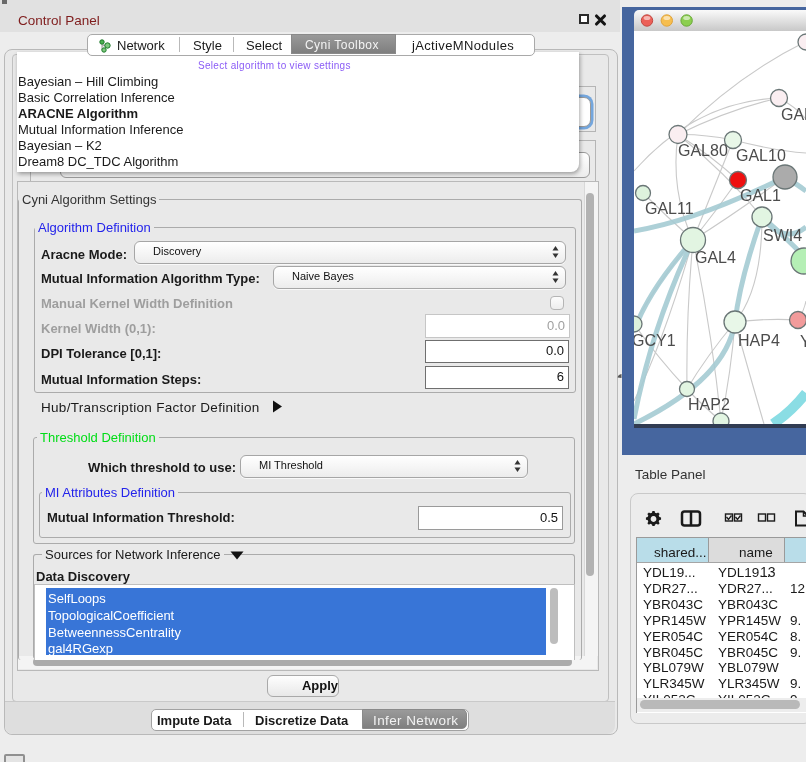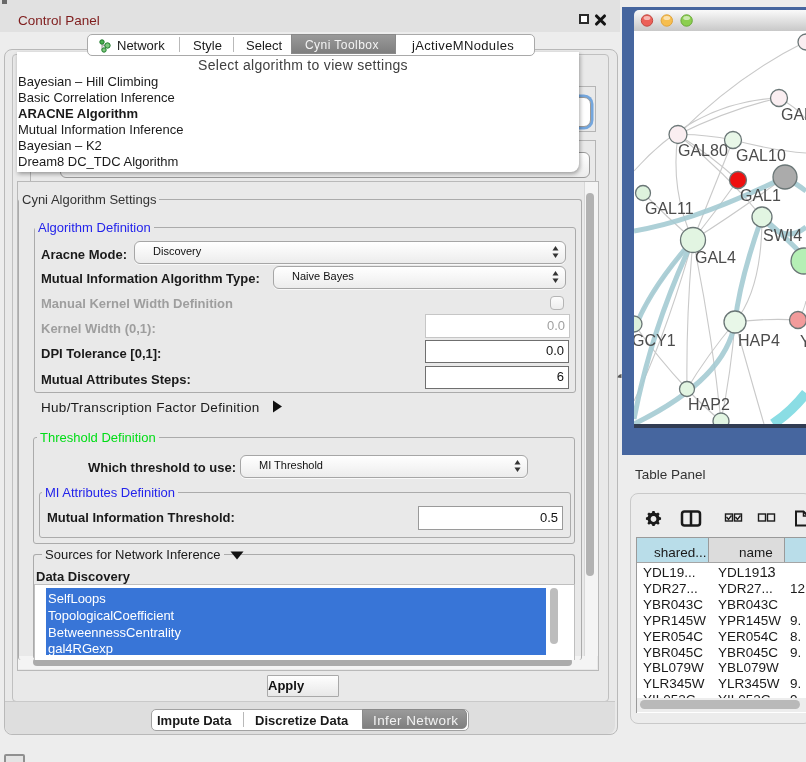--- a/index.html
+++ b/index.html
@@ -87,21 +87,21 @@
 
 <div class="lbl b" style="left:41px;top:296px;color:#9e9e9e">Manual Kernel Width Definition</div>
 <div class="abs" style="left:550px;top:296px;width:12px;height:12px;border:1.5px solid #b5b5b5;border-radius:4px;background:linear-gradient(#fcfcfc,#ededed)"></div>
 
 <div class="lbl b" style="left:41px;top:321px;color:#9e9e9e">Kernel Width (0,1):</div>
 <div class="field" style="left:425px;top:314px;width:139px;height:22px;border:1px solid #c6c6c6;line-height:21px;color:#a0a0a0;padding-right:4px">0.0</div>
 
 <div class="lbl b" style="left:41px;top:346px">DPI Tolerance [0,1]:</div>
 <div class="field" style="left:425px;top:340px;width:138px;height:21px;border:1.5px solid #6f6f6f;line-height:20px;padding-right:4px">0.0</div>
 
-<div class="lbl b" style="left:41px;top:372px">Mutual Attributes Steps:</div>
+<div class="lbl b" style="left:41px;top:372px">Mutual Information Steps:</div>
 <div class="field" style="left:425px;top:366px;width:138px;height:21px;border:1.5px solid #6f6f6f;line-height:20px;padding-right:4px">6</div>
 
 <div class="lbl" style="left:41px;top:400px;font-size:13.5px;letter-spacing:.3px">Hub/Transcription Factor Definition</div>
 <svg class="abs" style="left:272px;top:400px" width="11" height="13" viewBox="0 0 11 13">
     <path d="M1 0.5 L10 6.5 L1 12.5 Z" fill="#111"></path>
   </svg>
 
 <div class="grp" style="left:33px;top:437px;width:540px;height:105px"></div>
 <div class="gtitle" style="left:37px;top:431px;color:#00dd16">Threshold Definition</div>
 
@@ -128,31 +128,31 @@
 <div class="lbl b" style="left:36px;top:569px">Data Discovery</div>
 
 <div class="abs" style="left:34px;top:584px;width:539px;height:75px;background:#fff;border:1px solid #bfbfbf;border-bottom:none"></div>
 <div class="abs" style="left:46px;top:588px;width:500px;height:67px;background:#3875d7"></div>
 <div class="lbl" style="left:48px;top:591px;color:#fff">SelfLoops</div>
 <div class="lbl" style="left:48px;top:608px;color:#fff">TopologicalCoefficient</div>
 <div class="lbl" style="left:48px;top:625px;color:#fff">BetweennessCentrality</div>
 <div class="lbl" style="left:48px;top:641px;color:#fff">gal4RGexp</div>
 <div class="abs" style="left:550px;top:588px;width:8px;height:56px;background:#bdbdbd;border-radius:4px"></div>
 
-<div class="abs" style="left:267px;top:675px;width:70px;height:20px;border:1px solid #a9a9a9;border-radius:1px;background:linear-gradient(#fefefe,#e8e8e8);text-align:left;font-size:13px;font-weight:bold;line-height:20px;color:#111">Apply</div>
+<div class="abs" style="left:267px;top:675px;width:70px;height:20px;border:1px solid #a9a9a9;border-radius:6px;background:linear-gradient(#fefefe,#e8e8e8);text-align:right;font-size:13px;font-weight:bold;line-height:20px;color:#111">Apply</div>
 
 <div class="abs" style="left:151px;top:709px;width:316px;height:20px;background:#fff;border:1px solid #a2a2a2;border-radius:5px"></div>
 <div class="abs" style="left:362px;top:709px;width:105px;height:20px;background:linear-gradient(#9a9a9a,#7f7f7f);border:1px solid #8a8a8a;box-sizing:border-box;border-radius:0 5px 5px 0"></div>
 <div class="abs" style="left:243px;top:712px;width:1px;height:15px;background:#b9b9b9"></div>
 <div class="lbl b" style="left:157px;top:713px">Impute Data</div>
 <div class="lbl b" style="left:255px;top:713px">Discretize Data</div>
 <div class="lbl" style="left:373px;top:713px;color:#f2f2f2;letter-spacing:.4px;font-size:13.5px">Infer Network</div>
 
 <div class="abs" style="left:17px;top:52px;width:562px;height:120px;background:#fff;border-radius:0 0 8px 0;box-shadow:1px 2px 4px rgba(0,0,0,.35)"></div>
-<div class="lbl" style="left:198px;top:58px;color:#404040;font-size:14px;letter-spacing:.3px">Select algorithm to view settings</div>
+<div class="lbl" style="left:198px;top:58px;color:#8b5cf6;font-size:10px;letter-spacing:.3px">Select algorithm to view settings</div>
 <div class="lbl" style="left:18px;top:74px">Bayesian – Hill Climbing</div>
 <div class="lbl" style="left:18px;top:90px">Basic Correlation Inference</div>
 <div class="lbl b" style="left:18px;top:106px">ARACNE Algorithm</div>
 <div class="lbl" style="left:18px;top:122px">Mutual Information Inference</div>
 <div class="lbl" style="left:18px;top:138px">Bayesian – K2</div>
 <div class="lbl" style="left:18px;top:154px">Dream8 DC_TDC Algorithm</div>
 
 <div class="abs" style="left:4px;top:754px;width:17px;height:12px;border:2px solid #909090;border-radius:2px;background:#e4e4e4"></div>
 
 <svg class="abs" style="left:617px;top:373px" width="5" height="6" viewBox="0 0 5 6">

